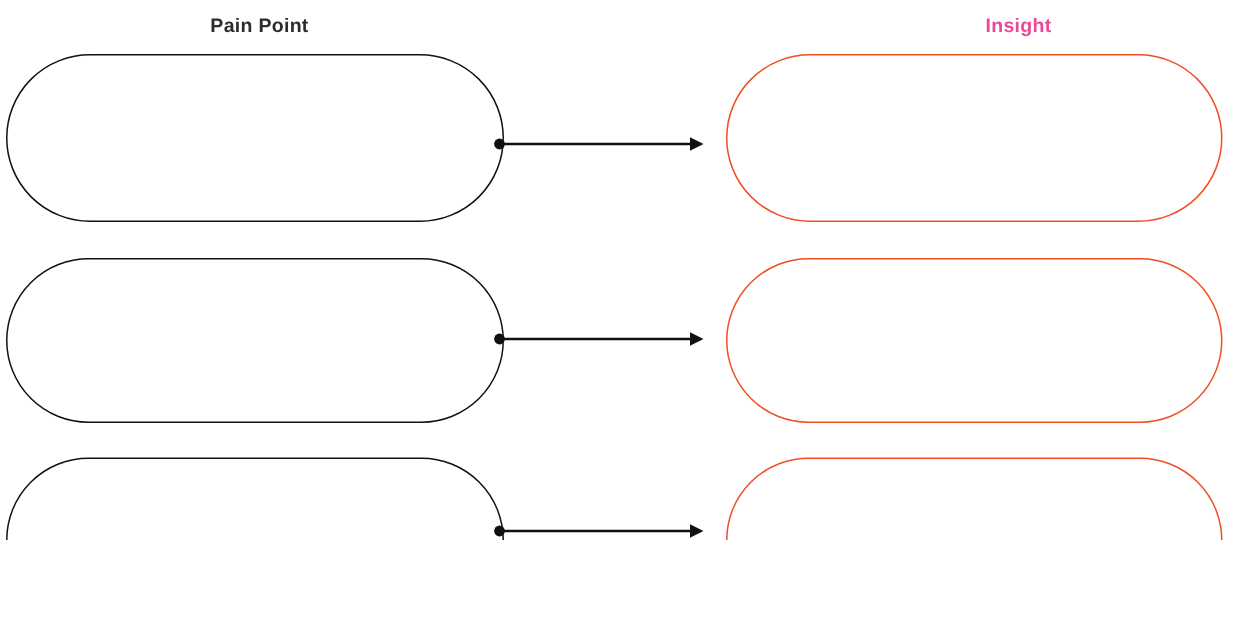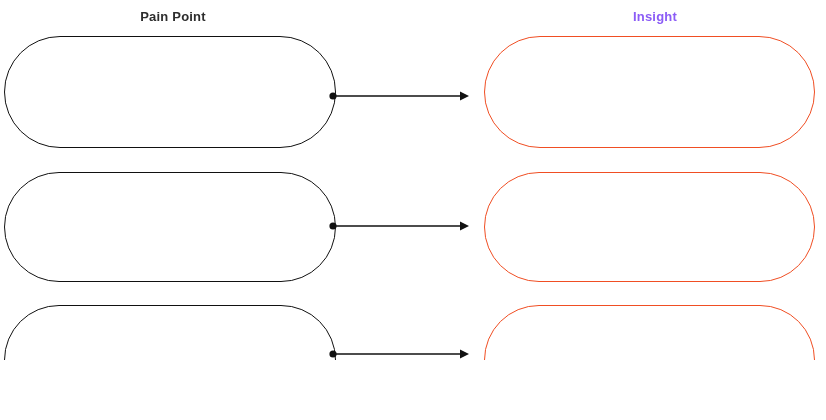--- a/index.html
+++ b/index.html
@@ -27,22 +27,22 @@
     letter-spacing: 0.2px;
     white-space: nowrap;
     text-align: center;
     transform: translateX(-50%);
   }
   #header-pain-point {
     left: 173px;
     color: #2d2d2d;
   }
   #header-insight {
-    left: 655px;
-    color: #8b5cf6;
+    left: 679px;
+    color: #ec4899;
   }
 
   
   .pill {
     position: absolute;
     box-sizing: border-box;
     background: #ffffff;
     border-style: solid;
     border-width: 1.4px;
     border-radius: 999px;

